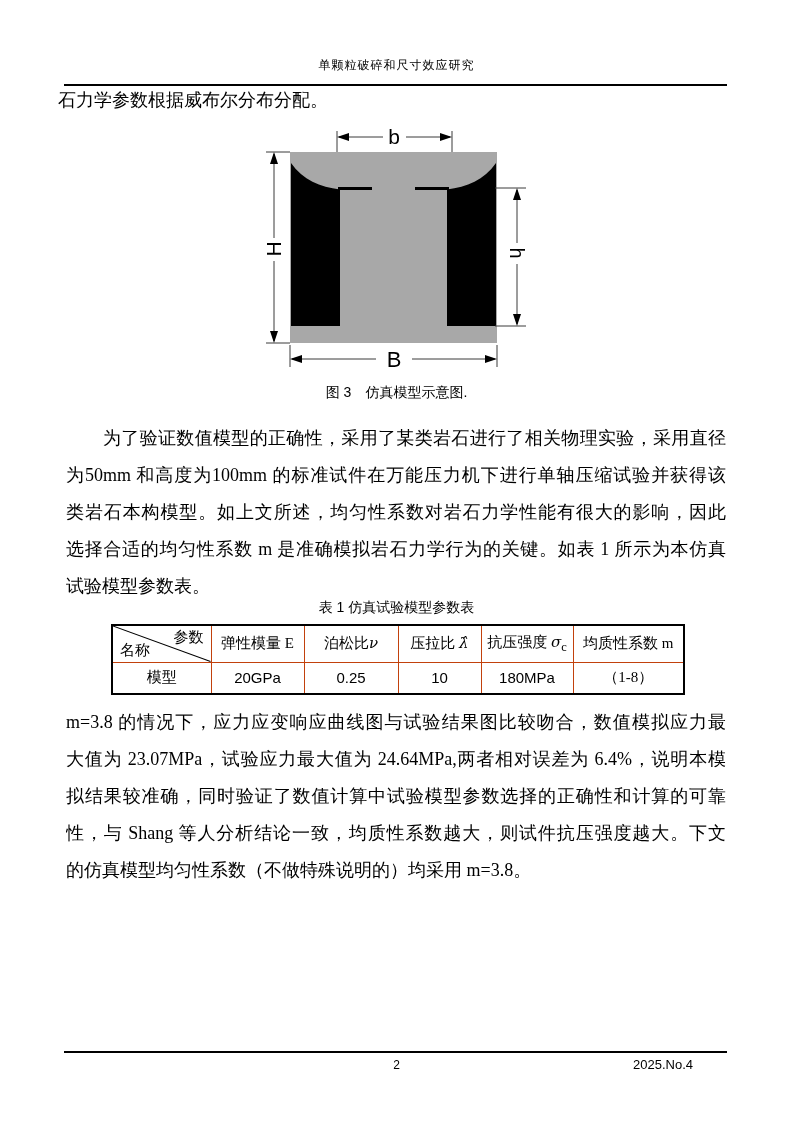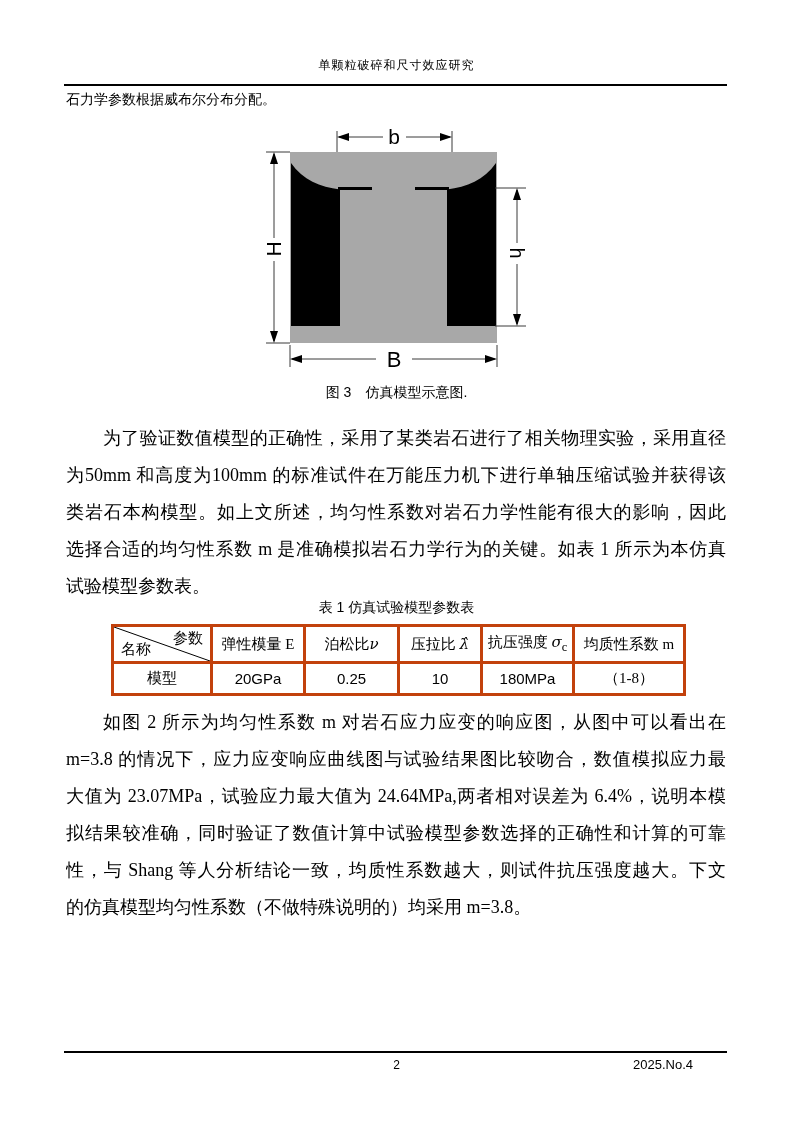--- a/index.html
+++ b/index.html
@@ -4,41 +4,41 @@
 <style>
   html,body{margin:0;padding:0;background:#e8e8e8;}
   .page{
     position:relative;width:793px;height:1122px;margin:0 auto;background:#ffffff;
     font-family:"Liberation Serif","DejaVu Serif",serif;color:#000;overflow:hidden;
   }
   
   .header-title{position:absolute;top:57px;left:0;right:0;text-align:center;font-size:12px;letter-spacing:1px;}
   .header-rule{position:absolute;top:84px;left:64px;width:663px;height:2px;background:#000;}
   
-  .intro-line{position:absolute;top:86px;left:66px;width:660px;font-size:14px;line-height:28px;}
+  .intro-line{position:absolute;top:86px;left:58px;width:660px;font-size:18px;line-height:28px;}
   
   .fig-svg{position:absolute;left:255px;top:120px;width:280px;height:250px;}
   .fig-caption{position:absolute;top:384px;left:0;right:0;text-align:center;
     font-family:"Liberation Sans","DejaVu Sans",sans-serif;font-size:14px;font-weight:500;}
   
   .para{position:absolute;left:66px;width:660px;font-size:18px;}
   .para .line{height:37px;line-height:37px;white-space:nowrap;}
   .para .jline{white-space:normal;text-align:justify;text-align-last:justify;height:37px;line-height:37px;overflow:hidden;}
   .para .indent{padding-left:37px;}
   .para .jline.indent{padding-left:37px;width:623px;}
   #para1{top:408px;margin-top:12px;}
   #para2{top:704px;}
   
   .table-caption{position:absolute;top:599px;left:0;right:0;text-align:center;
     font-family:"Liberation Sans","DejaVu Sans",sans-serif;font-size:14px;font-weight:500;}
   table.params{
     position:absolute;left:111px;top:624px;border-collapse:collapse;table-layout:fixed;
     font-size:15px;
   }
-  table.params td,table.params th{border:3px solid #c2410c;padding:0;text-align:center;vertical-align:middle;font-weight:normal;}
+  table.params td,table.params th{border:1px solid #c2410c;padding:0;text-align:center;vertical-align:middle;font-weight:normal;}
   table.params{border:2px solid #000;}
   table.params .hrow{height:37px;}
   table.params .drow{height:32px;}
   .corner-cell{position:relative;}
   .corner-cell svg{position:absolute;left:0;top:0;width:100%;height:100%;}
   .corner-top{position:absolute;top:2px;right:7px;font-size:15px;}
   .corner-bottom{position:absolute;bottom:2px;left:7px;font-size:15px;}
   .sym{font-style:italic;font-family:"DejaVu Serif",serif;}
   .vals{font-family:"Liberation Sans","DejaVu Sans",sans-serif;margin-top:8px;}
   
@@ -150,21 +150,20 @@
       <td class="vals">20GPa</td>
       <td class="vals">0.25</td>
       <td class="vals">10</td>
       <td class="vals">180MPa</td>
       <td>（1-8）</td>
     </tr>
   </tbody>
     </table>
 
   <div class="para" id="para2">
-    <div class="jline indent">如图 2 所示为均匀性系数 m 对岩石应力应变的响应图，从图中可以看出在</div>
     <div class="jline">m=3.8 的情况下，应力应变响应曲线图与试验结果图比较吻合，数值模拟应力最</div>
     <div class="jline">大值为 23.07MPa，试验应力最大值为 24.64MPa,两者相对误差为 6.4%，说明本模</div>
     <div class="jline">拟结果较准确，同时验证了数值计算中试验模型参数选择的正确性和计算的可靠</div>
     <div class="jline">性，与 Shang 等人分析结论一致，均质性系数越大，则试件抗压强度越大。下文</div>
     <div class="line">的仿真模型均匀性系数（不做特殊说明的）均采用 m=3.8。</div>
   </div>
 
   <div class="footer-rule"></div>
   <div class="footer-page">2</div>
   <div class="footer-issue">2025.No.4</div>

